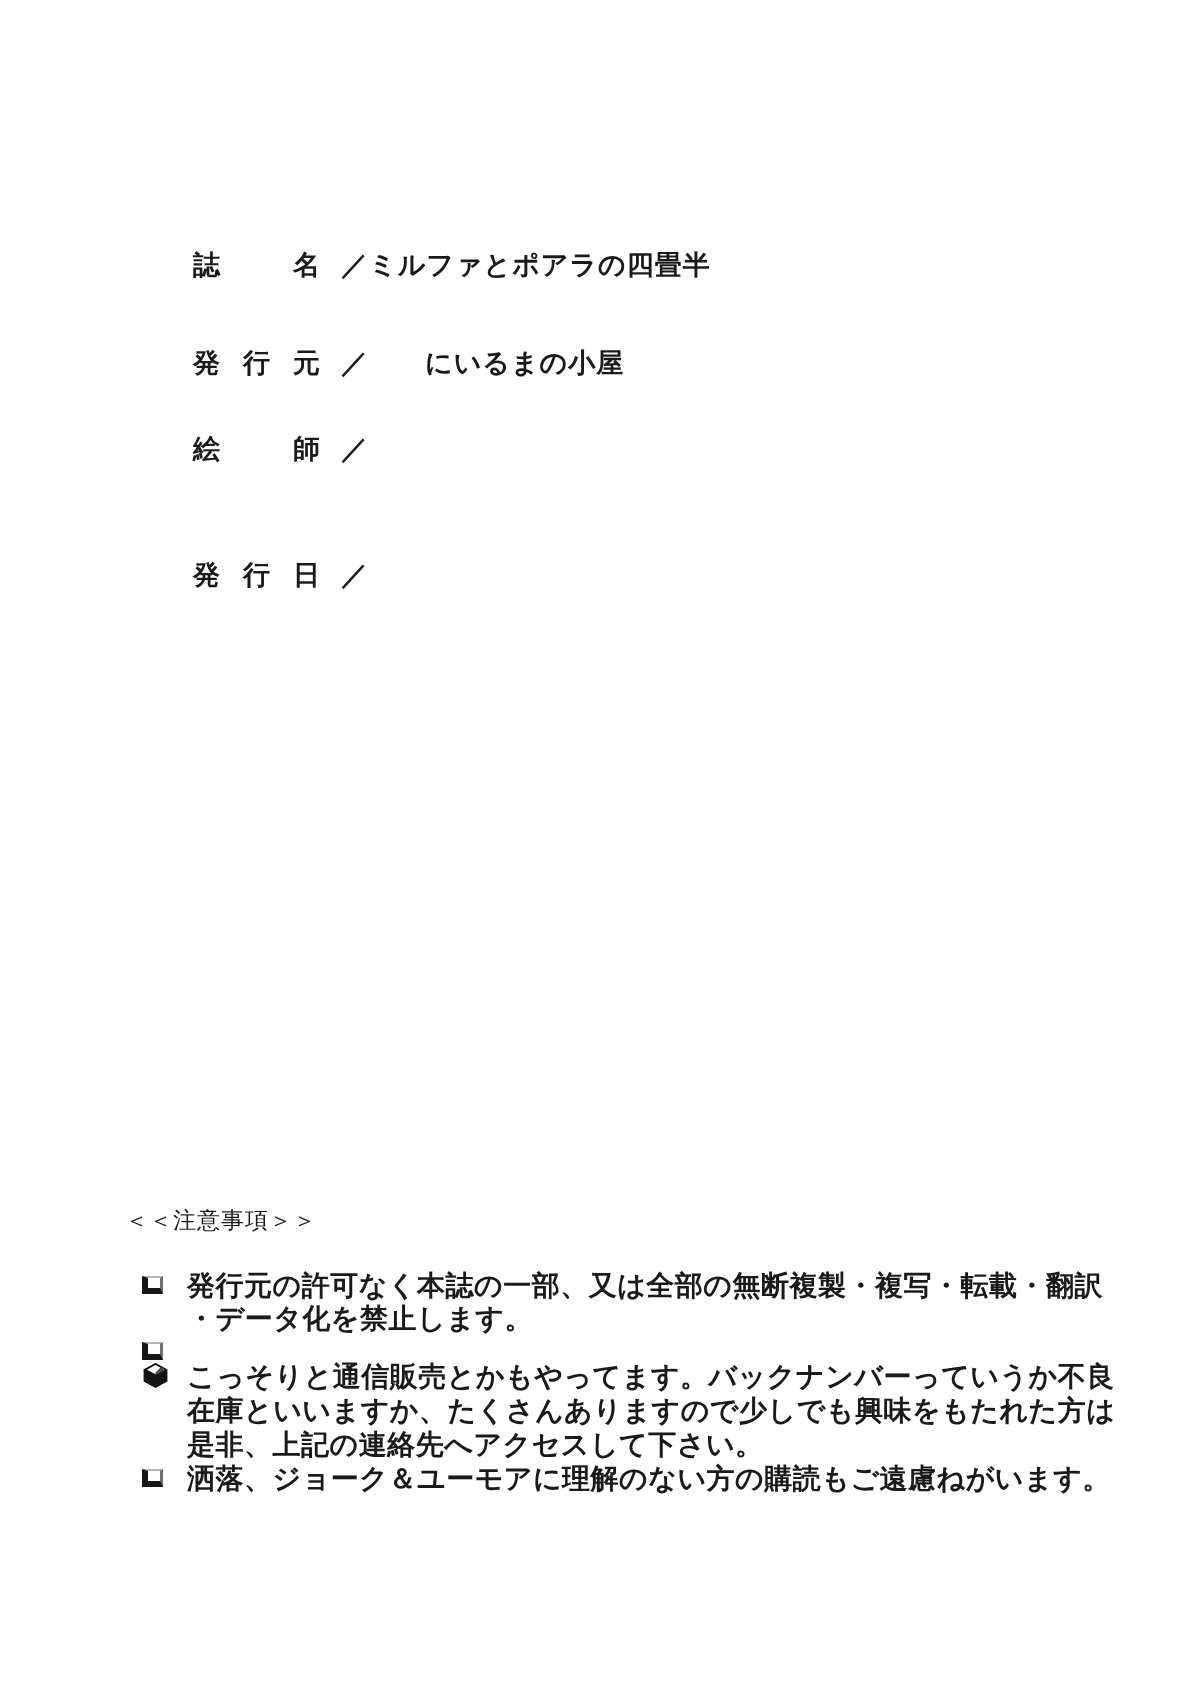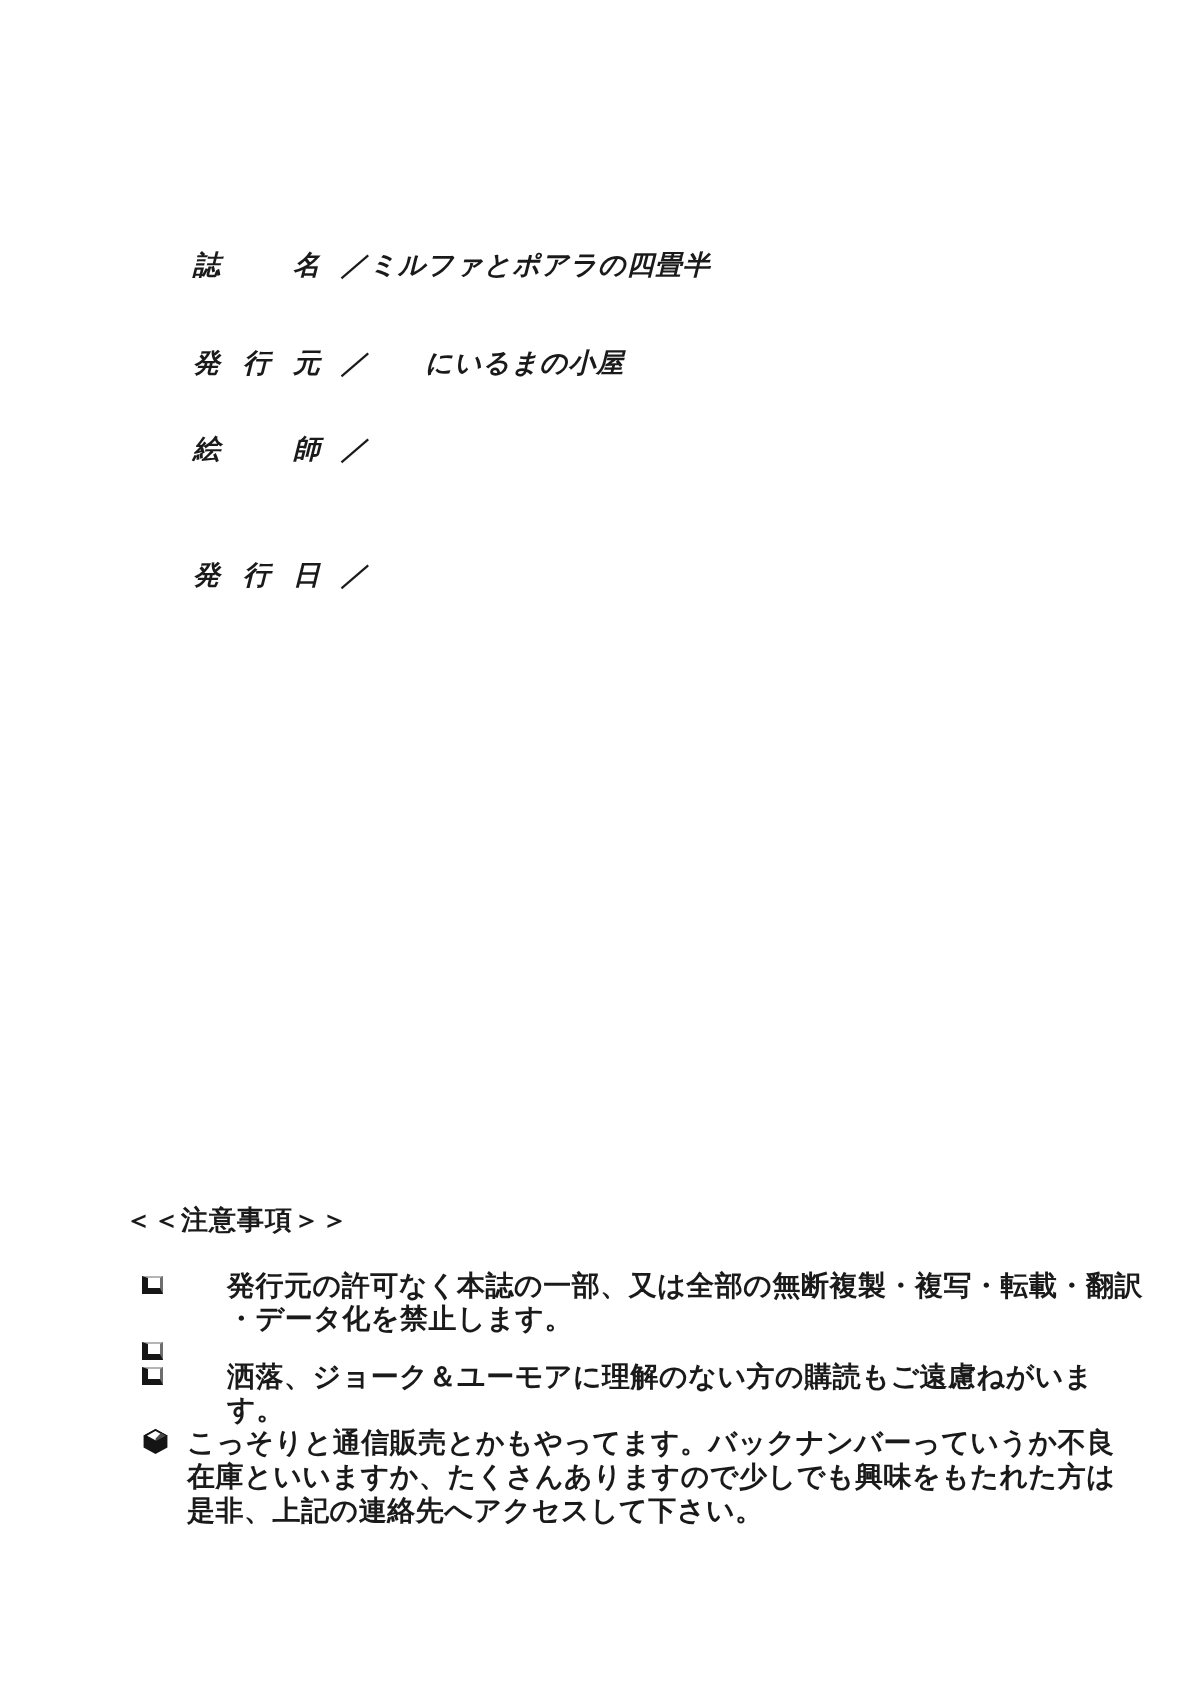--- a/index.html
+++ b/index.html
@@ -22,21 +22,20 @@
     left: 193px;
     top: 248px;
   }
   .c-row {
     display: flex;
     align-items: center;
     font-weight: bold;
     font-size: 27px;
     line-height: 34px;
     letter-spacing: 1px;
-    font-style: italic;
   }
   .c-row:nth-child(1) { margin-bottom: 64px; }
   .c-row:nth-child(2) { margin-bottom: 52px; }
   .c-row:nth-child(3) { margin-bottom: 92px; }
   .c-label {
     display: inline-block;
     width: 128px;
     text-align: justify;
     text-align-last: justify;
     text-justify: inter-character;
@@ -46,22 +45,22 @@
 
   
   .notice {
     position: absolute;
     left: 125px;
     top: 1202px;
     width: 1020px;
   }
   .notice-heading {
     margin: 0;
-    font-size: 27px;
-    font-weight: bold;
+    font-size: 23px;
+    font-weight: normal;
     line-height: 36px;
     letter-spacing: 1px;
     font-family: "DejaVu Sans", sans-serif;
   }
   .notice-list {
     margin-top: 31px;
   }
   .n-item {
     display: flex;
     align-items: flex-start;
@@ -73,21 +72,21 @@
     padding-left: 17px;
     padding-top: 7px;
   }
   .n-text {
     margin: 0;
     font-size: 28px;
     line-height: 33px;
     white-space: pre-line;
     letter-spacing: 0.5px;
   }
-  .serif  { font-family: "DejaVu Serif", serif; font-weight: 600; margin-left: 40px; }
+  .serif  { font-family: "DejaVu Serif", serif; font-weight: 600; }
   .gothic { font-family: "DejaVu Sans", sans-serif; font-weight: bold; line-height: 34px; }
 
   
   .icon-openbox {
     display: block;
     width: 12px;
     height: 10px;
     border-left: 6px solid #161616;
     border-bottom: 6px solid #161616;
     border-top: 2px solid #b5b5b5;
@@ -141,34 +140,34 @@
       <div class="n-item">
         <span class="icon-cell">
           <span class="icon-openbox"></span>
         </span>
       </div>
 
 
 
       <div class="n-item">
         <span class="icon-cell">
-          <span class="icon-openbox"></span>
-        </span>
-        <p class="n-text serif">洒落、ジョーク＆ユーモアに理解のない方の購読もご遠慮ねがいます。</p>
-      </div>
-
-      <div class="n-item">
-        <span class="icon-cell">
           <svg class="icon-cube" width="27" height="26" viewBox="0 0 24 24" aria-hidden="true">
             <polygon points="12,0 23,6 23,17 12,23 1,17 1,6" fill="#141414"></polygon>
             <polygon points="12,1 21.5,6.2 12,11.4 2.5,6.2" fill="#ffffff" stroke="#141414" stroke-width="1.6"></polygon>
             <polygon points="17,3.8 21.5,6.2 12,11.4 12,8.9" fill="#4a4a4a"></polygon>
           </svg>
         </span>
         <p class="n-text gothic">こっそりと通信販売とかもやってます。バックナンバーっていうか不良
 在庫といいますか、たくさんありますので少しでも興味をもたれた方は
 是非、上記の連絡先へアクセスして下さい。</p>
       </div>
 
+      <div class="n-item">
+        <span class="icon-cell">
+          <span class="icon-openbox"></span>
+        </span>
+        <p class="n-text serif">洒落、ジョーク＆ユーモアに理解のない方の購読もご遠慮ねがいます。</p>
+      </div>
+
     </div>
   </section>
 
 </div>
 
 </body></html>

